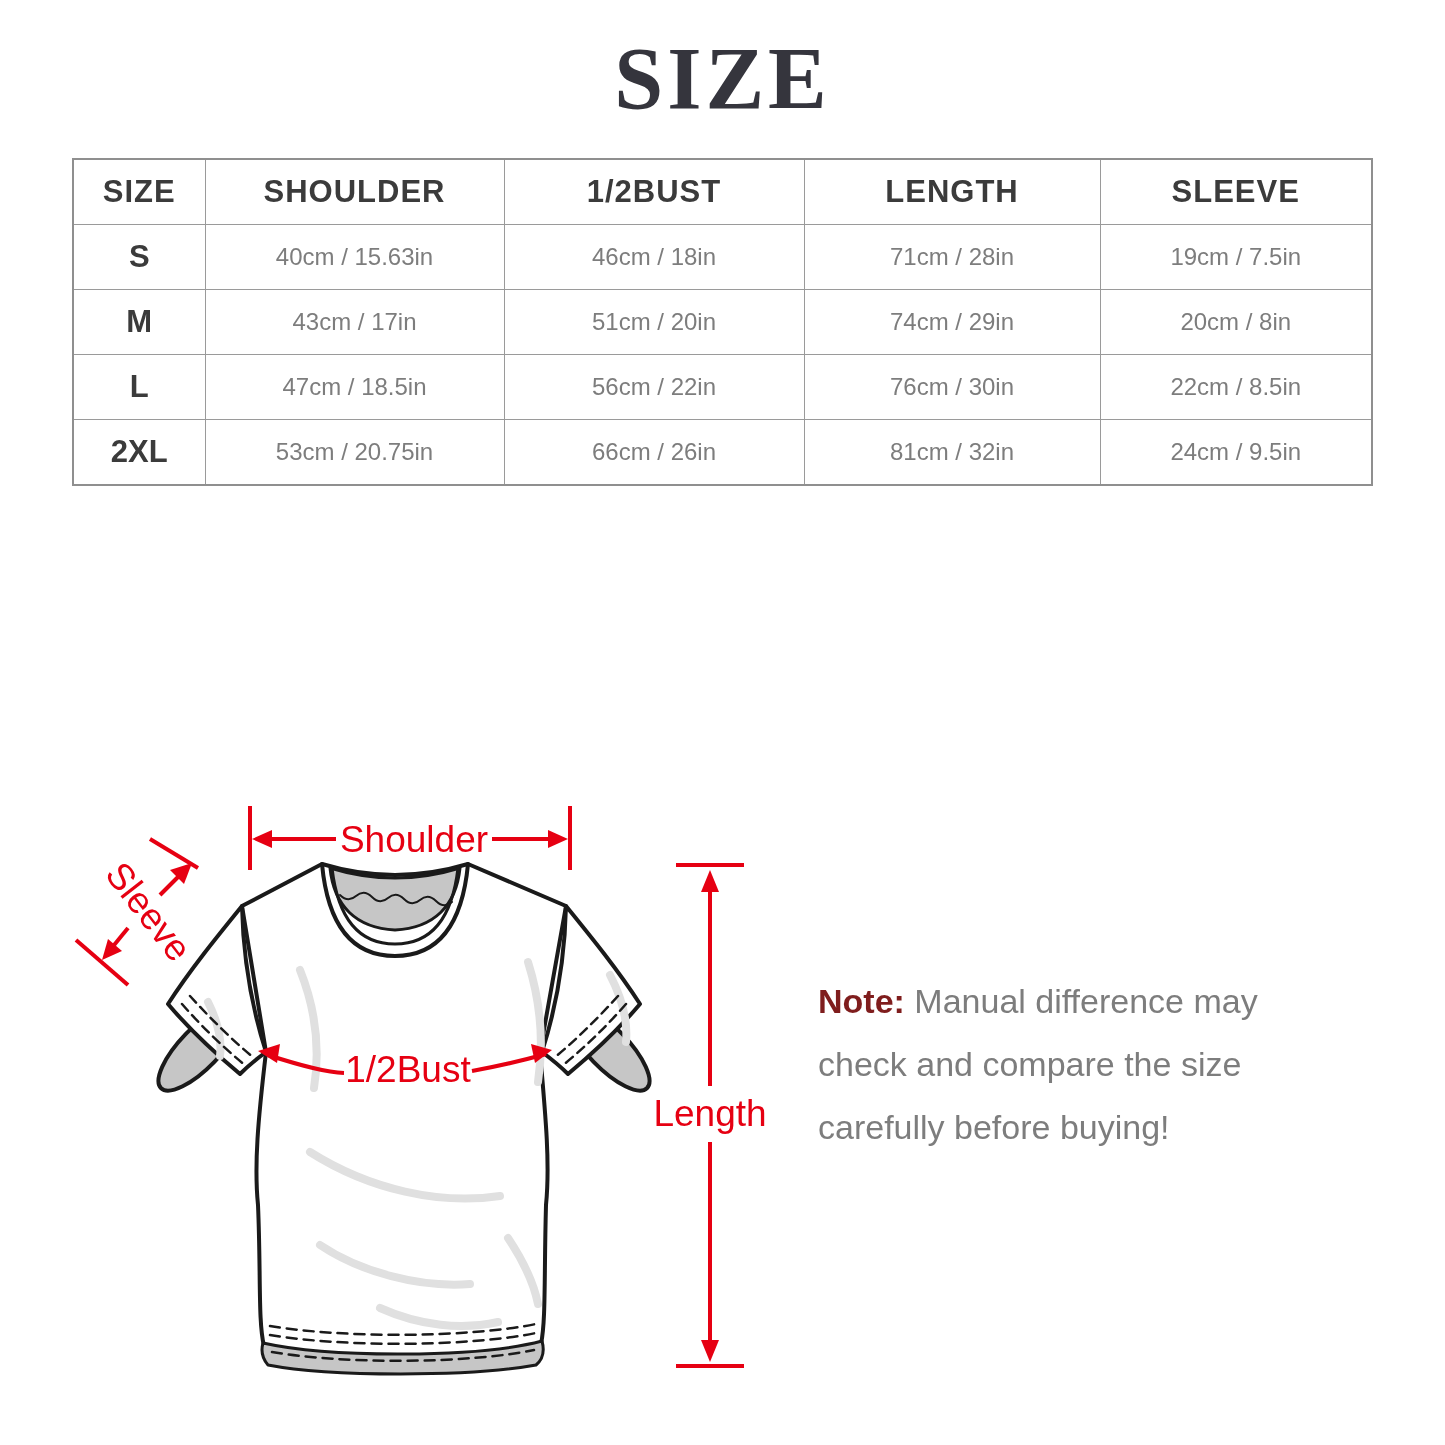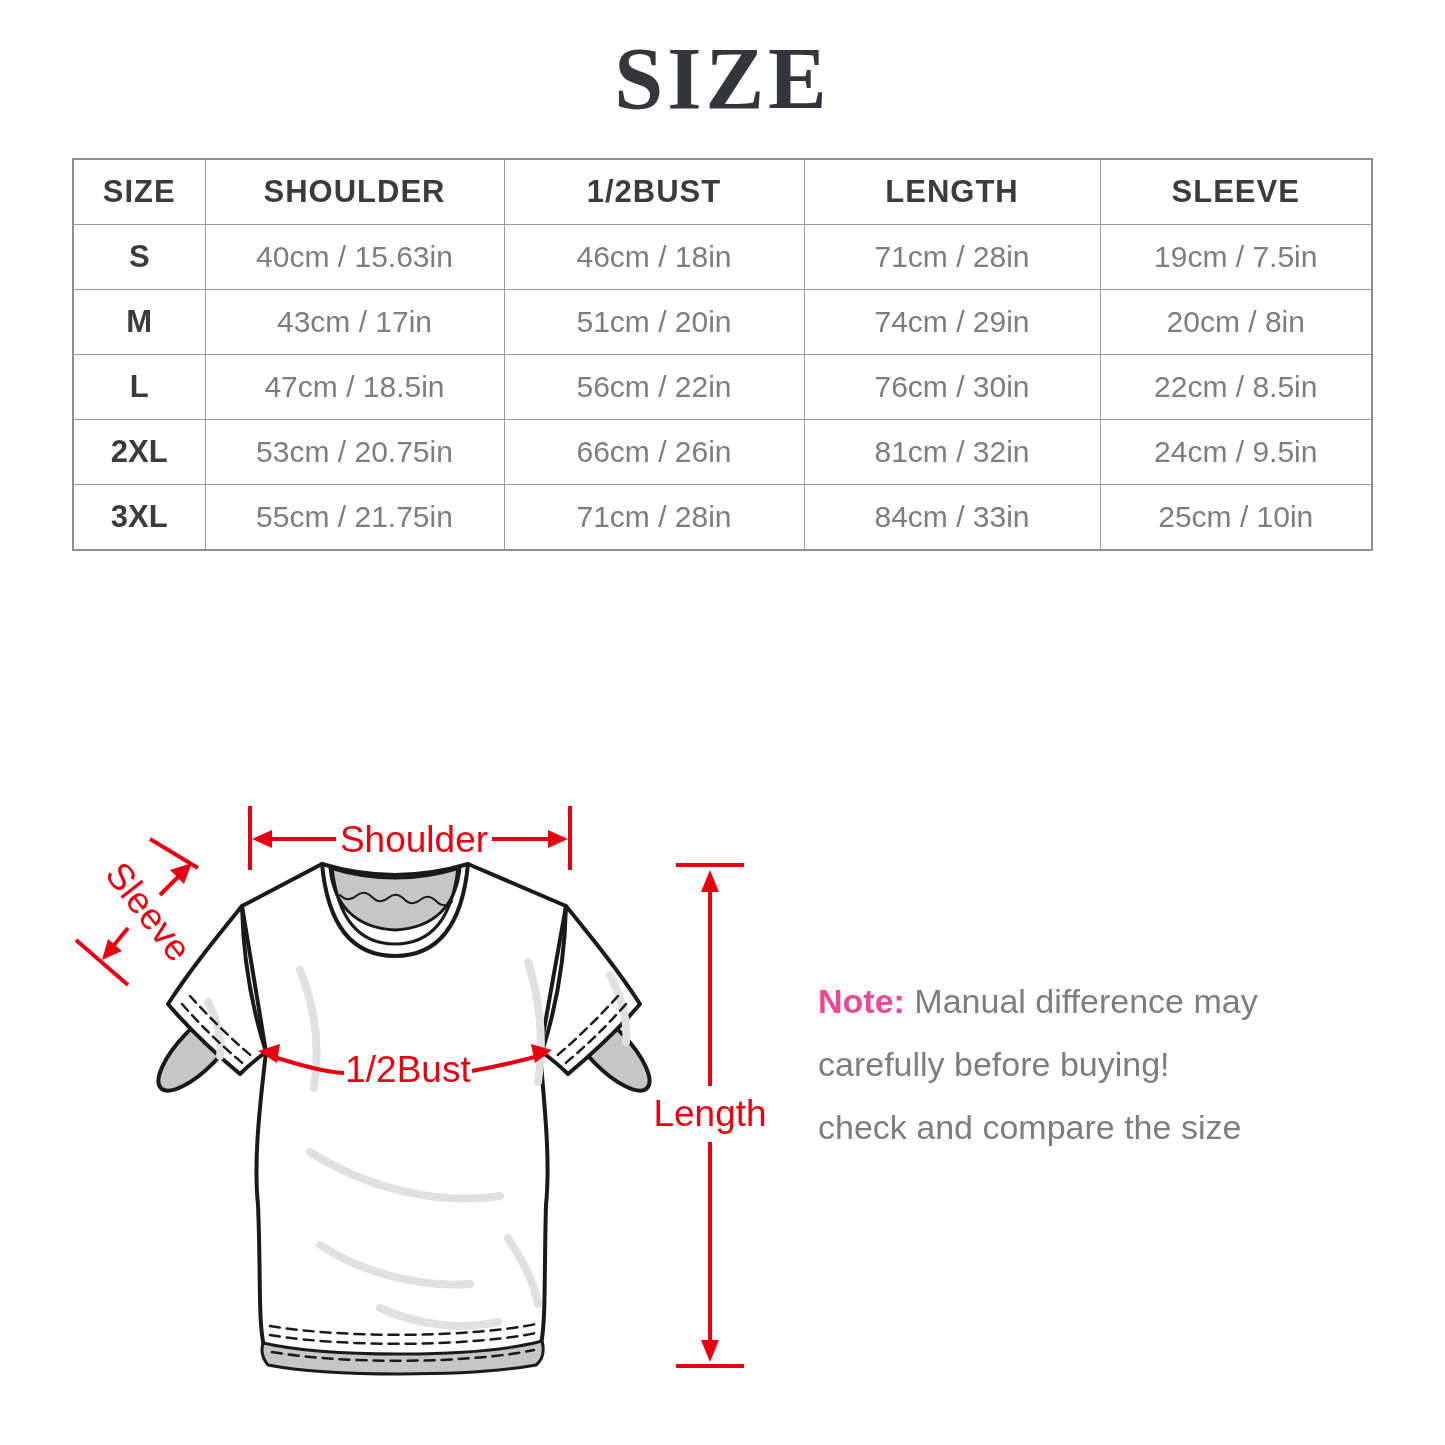--- a/index.html
+++ b/index.html
@@ -19,26 +19,26 @@
   }
   table.size-table th, table.size-table td{
     border:1px solid #9a9a9a;text-align:center;vertical-align:middle;
     padding:0;
   }
   table.size-table thead th{
     height:64px;font-size:31px;font-weight:bold;color:#3b3b3b;letter-spacing:1px;
   }
   table.size-table tbody tr{height:65px;}
   table.size-table td.size-cell{font-size:31px;font-weight:bold;color:#3b3b3b;}
-  table.size-table td.val-cell{font-size:30px;color:#7d7d7d;}
+  table.size-table td.val-cell{font-size:24px;color:#7d7d7d;}
   .note-block{
     position:absolute;left:818px;top:970px;width:570px;
     font-size:34px;line-height:63px;color:#7d7d7d;
   }
-  .note-label{font-weight:bold;color:#ec4899;}
+  .note-label{font-weight:bold;color:#7f1d1d;}
   .diagram-svg{position:absolute;left:40px;top:780px;}
   .red-label{
     font-family:"Liberation Sans","DejaVu Sans",sans-serif;
     font-size:37px;fill:#e60012;
   }
 </style>
 </head>
 <body>
 
 <div class="page-title">SIZE</div>
@@ -81,27 +81,20 @@
         <td class="val-cell">56cm / 22in</td>
         <td class="val-cell">76cm / 30in</td>
         <td class="val-cell">22cm / 8.5in</td>
       </tr>
       <tr>
         <td class="size-cell">2XL</td>
         <td class="val-cell">53cm / 20.75in</td>
         <td class="val-cell">66cm / 26in</td>
         <td class="val-cell">81cm / 32in</td>
         <td class="val-cell">24cm / 9.5in</td>
-      </tr>
-      <tr>
-        <td class="size-cell">3XL</td>
-        <td class="val-cell">55cm / 21.75in</td>
-        <td class="val-cell">71cm / 28in</td>
-        <td class="val-cell">84cm / 33in</td>
-        <td class="val-cell">25cm / 10in</td>
       </tr>
     </tbody>
 </table>
 
 <svg class="diagram-svg" width="780" height="660" viewBox="40 780 780 660" xmlns="http://www.w3.org/2000/svg">
 
   <g stroke="#1a1a1a" stroke-width="4" fill="#ffffff" stroke-linejoin="round" stroke-linecap="round">
 
     <path d="M322,864 L242,906 L266,1052
       C258,1120 254,1165 258,1205 C261,1275 258,1322 264,1346
@@ -188,15 +181,15 @@
       <line x1="710" y1="1142" x2="710" y2="1348"></line>
       <polygon points="710,1362 701,1340 719,1340" fill="#e60012" stroke="none"></polygon>
       <line x1="676" y1="1366" x2="744" y2="1366"></line>
     </g>
     <text class="red-label" x="710" y="1126" text-anchor="middle" stroke="none">Length</text>
   </g>
 </svg>
 
 <div class="note-block">
   <div><span class="note-label">Note:</span> <span>Manual difference may</span></div>
+  <div>check and compare the size</div>
   <div>carefully before buying!</div>
-  <div>check and compare the size</div>
 </div>
 
 </body></html>

